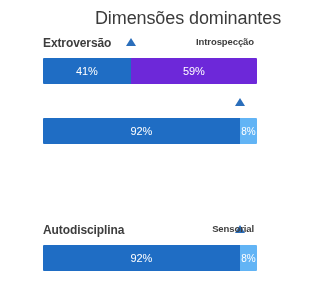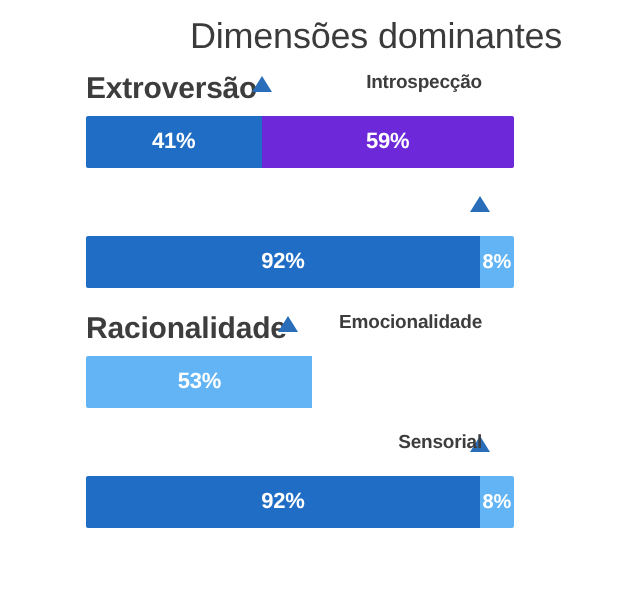--- a/index.html
+++ b/index.html
@@ -47,29 +47,29 @@
   .row-labels {
     position: relative;
     margin: 0 auto;
     width: 214px;
     height: 15px;
   }
   .label-left {
     position: absolute;
     left: 0;
     top: 0;
-    font-size: 15px;
+    font-size: 12px;
     font-weight: bold;
     color: #3d3d3d;
     white-space: nowrap;
     letter-spacing: -0.1px;
   }
   .label-right {
     position: absolute;
-    right: 16px;
+    right: 3px;
     top: 0;
     font-size: 9.5px;
     font-weight: bold;
     color: #3d3d3d;
     white-space: nowrap;
     letter-spacing: -0.1px;
   }
   .marker-tri {
     position: absolute;
     top: 2px;
@@ -98,21 +98,21 @@
     box-sizing: border-box;
   }
   .seg-left {
     background: #1f6dc4;
   }
   .seg-right {
     background: #62b4f5;
   }
   .seg-value {
     font-size: 11px;
-    font-weight: bold;
+    font-weight: normal;
     color: #ffffff;
     white-space: nowrap;
     letter-spacing: -0.1px;
   }
   .seg-value.tiny {
     font-size: 10px;
   }
 </style>
 </head>
 <body>
@@ -144,33 +144,26 @@
         <div class="bar-track">
           <div class="bar-seg seg-left" style="width: 92%; background: rgb(31, 109, 196);">
             <span class="seg-value">92%</span>
           </div>
           <div class="bar-seg seg-right" style="width: 8%; background: rgb(98, 180, 245);">
             <span class="seg-value tiny">8%</span>
           </div>
         </div>
       </div>
       <div class="dim-row">
-        <div class="row-labels">
-          <span class="label-left">Racionalidade</span>
-          <span class="marker-tri" style="left: 47%;"></span>
-          <span class="label-right">Emocionalidade</span>
-        </div>
         <div class="bar-track">
-          <div class="bar-seg seg-right" style="width: 53%; background: rgb(98, 180, 245);">
-            <span class="seg-value">53%</span>
-          </div>
         </div>
       </div>
       <div class="dim-row">
         <div class="row-labels">
+          <span class="label-left">Autodisciplina</span>
           <span class="marker-tri" style="left: 92%;"></span>
           <span class="label-right">Sensorial</span>
         </div>
         <div class="bar-track">
           <div class="bar-seg seg-left" style="width: 92%; background: rgb(31, 109, 196);">
             <span class="seg-value">92%</span>
           </div>
           <div class="bar-seg seg-right" style="width: 8%; background: rgb(98, 180, 245);">
             <span class="seg-value tiny">8%</span>
           </div>

